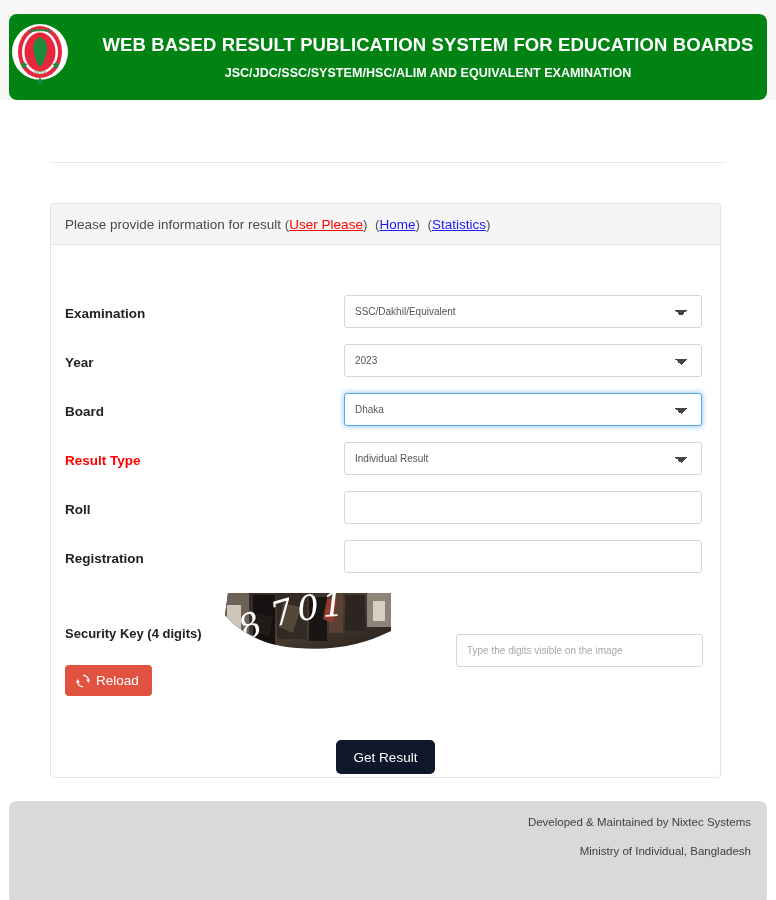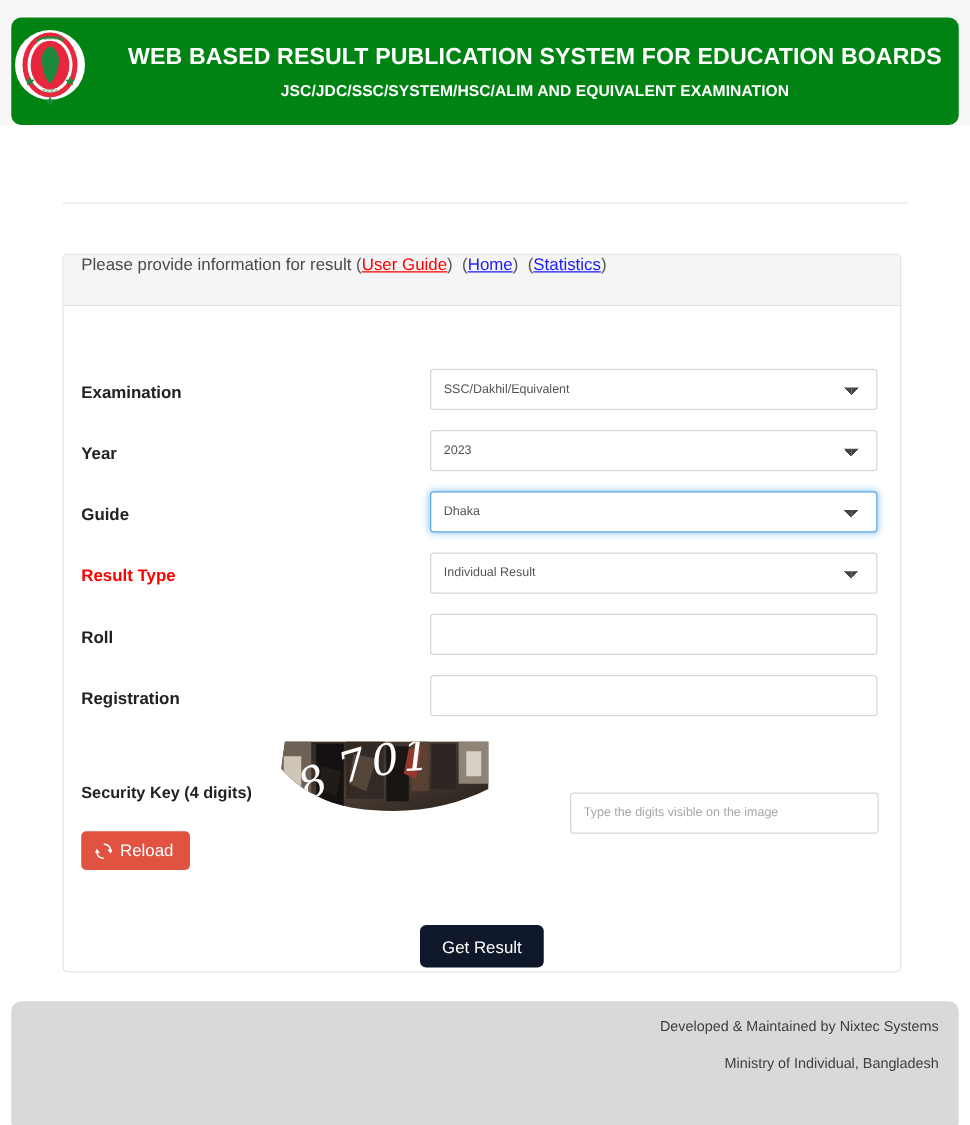--- a/index.html
+++ b/index.html
@@ -63,21 +63,21 @@
     width: 671px; height: 575px;
     background: #ffffff;
     border: 1px solid #e3e3e3;
     border-radius: 4px;
   }
   .panel-header {
     height: 41px;
     background: #f5f5f5;
     border-bottom: 1px solid #e3e3e3;
     border-radius: 3px 3px 0 0;
-    display: flex; align-items: flex-start;
+    display: flex; align-items: center;
     padding-left: 14px;
     font-size: 13.5px;
     color: #4a4a4a;
   }
   .panel-header .paren { color: #555; }
   .lnk-red { color: #ff0000; }
   .lnk-blue { color: #1a1aff; }
   .panel-body {
     position: relative;
     padding: 0;
@@ -233,21 +233,21 @@
     </svg>
   </div>
 
   <div class="divider"></div>
 
   <div class="panel">
 
     <div class="panel-header">
       <span>Please provide information for result</span>
       <span>
-        <span class="paren">&nbsp;(</span><a class="lnk-red" href="#">User Guide</a><span class="paren">)</span>
+        <span class="paren">&nbsp;(</span><a class="lnk-red" href="#">User Please</a><span class="paren">)</span>
         <span class="paren">&nbsp;(</span><a class="lnk-blue" href="#">Home</a><span class="paren">)</span>
         <span class="paren">&nbsp;(</span><a class="lnk-blue" href="#">Statistics</a><span class="paren">)</span>
       </span>
     </div>
 
     <div class="panel-body">
 
       <div class="frow" id="row-exam">
         <div class="flabel">Examination</div>
         <div class="fctl">
@@ -260,21 +260,21 @@
       <div class="frow" id="row-year">
         <div class="flabel">Year</div>
         <div class="fctl">
           <select class="inp">
             <option>2023</option>
           </select>
         </div>
       </div>
 
       <div class="frow" id="row-board">
-        <div class="flabel">Guide</div>
+        <div class="flabel">Board</div>
         <div class="fctl">
           <select class="inp focused">
             <option>Dhaka</option>
           </select>
         </div>
       </div>
 
       <div class="frow" id="row-roll">
         <div class="flabel">Roll</div>
         <div class="fctl">

